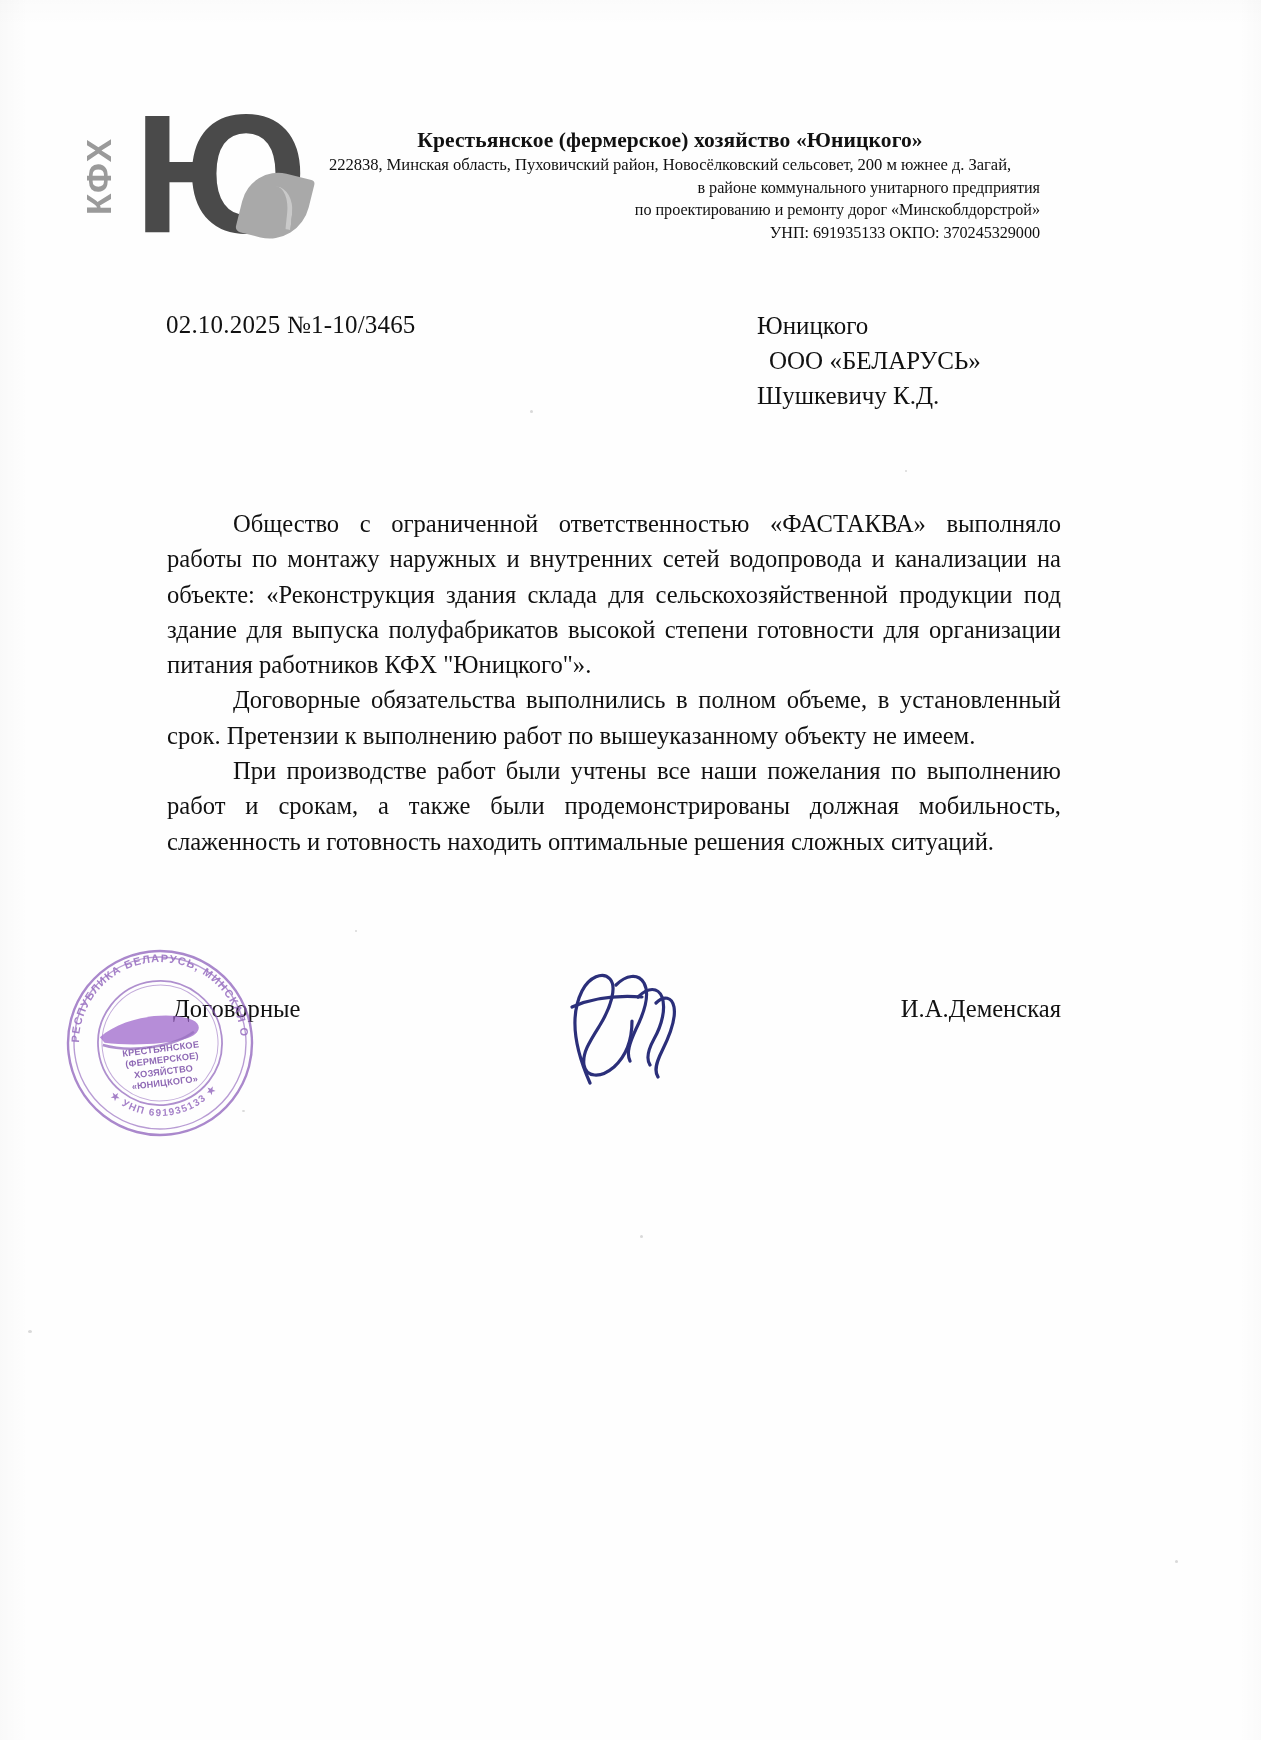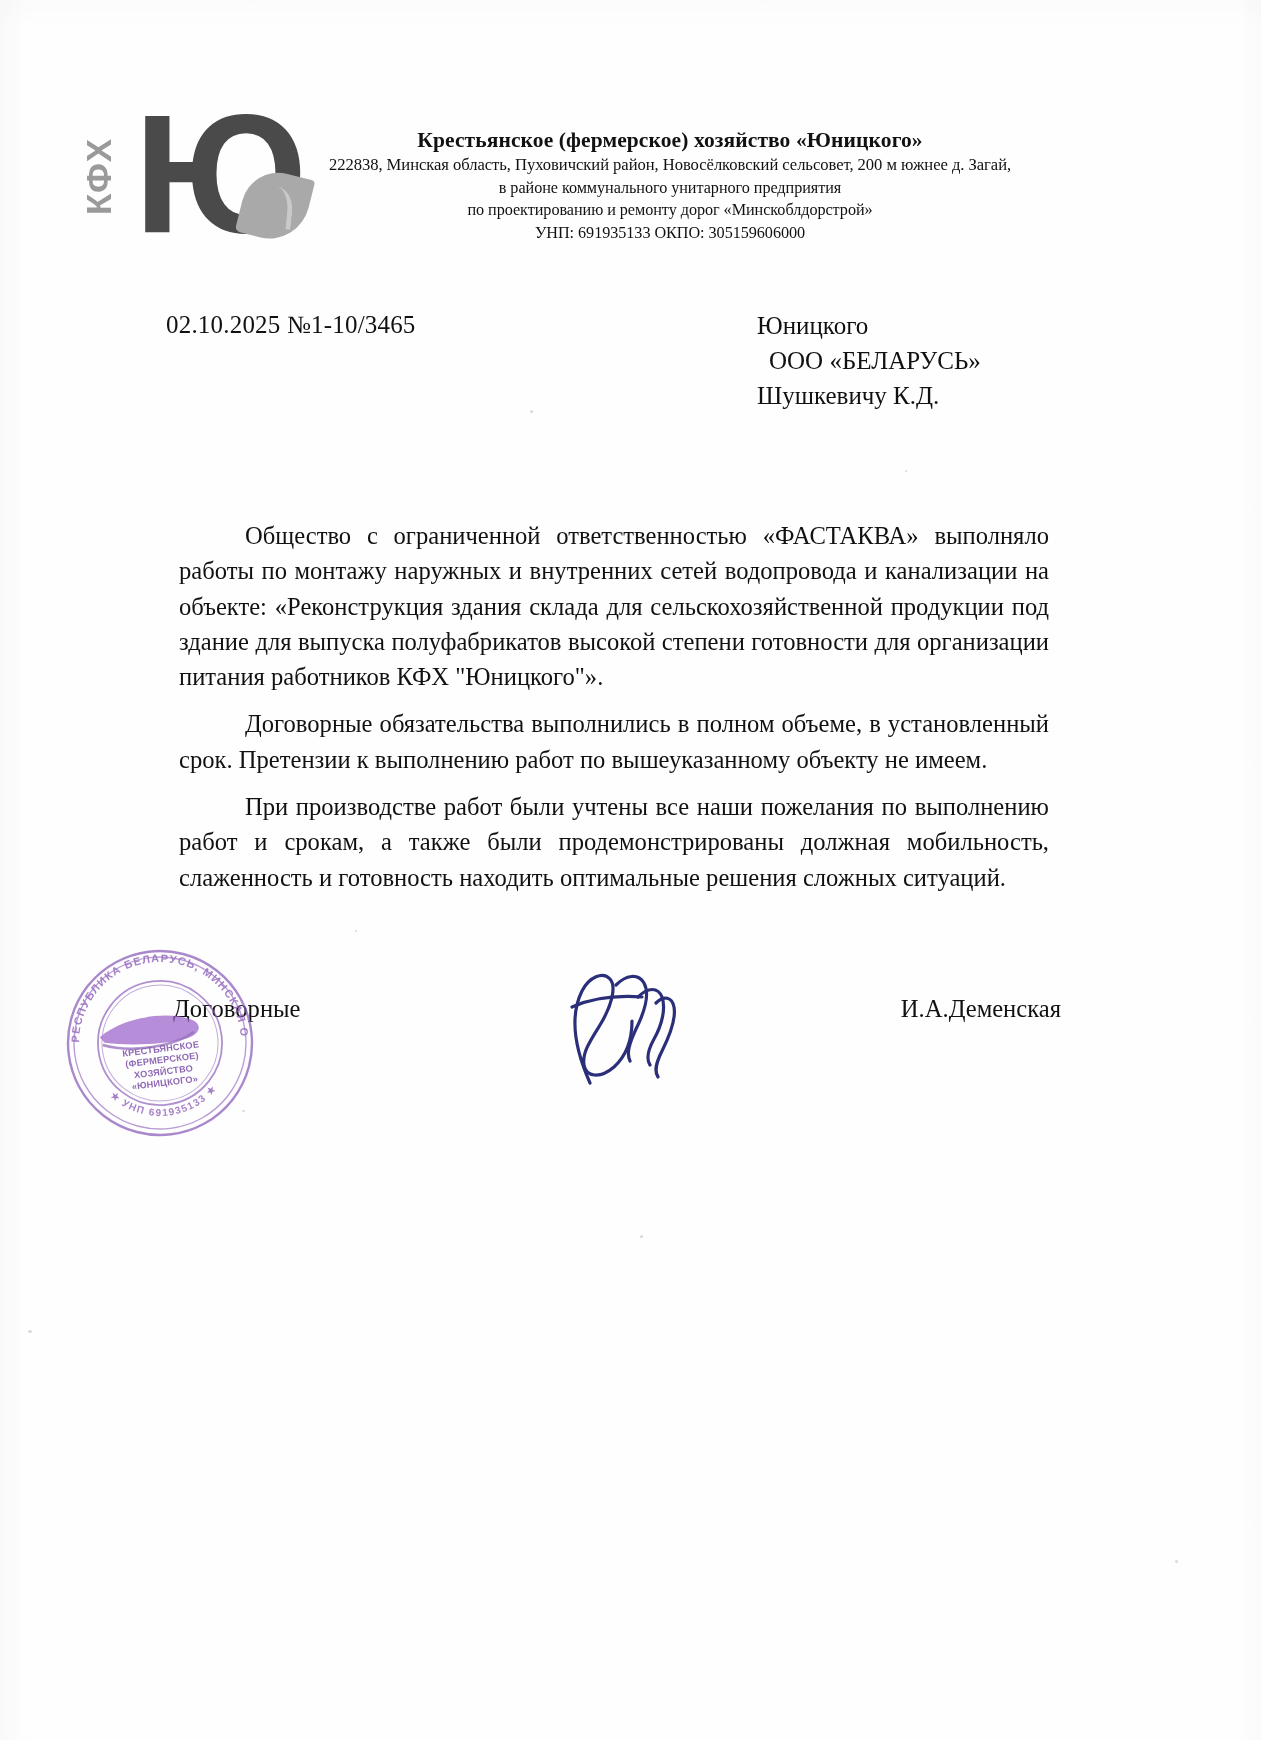--- a/index.html
+++ b/index.html
@@ -119,20 +119,21 @@
     line-height: 28px;
     letter-spacing: .1px;
   }
   .org-line {
     font-size: 16.6px;
     line-height: 22.5px;
     letter-spacing: -.05px;
   }
   .org-line.small {
     font-size: 16.2px;
+    text-align: right;
   }
 
   
   .ref-line {
     position: absolute;
     left: 166px;
     top: 311px;
     font-size: 25px;
     letter-spacing: .2px;
   }
@@ -150,21 +151,21 @@
     position: absolute;
     left: 167px;
     top: 506px;
     width: 894px;
     font-size: 24.6px;
     line-height: 35.3px;
     text-align: justify;
     text-justify: inter-word;
   }
   .body-text p {
-    margin: 12px;
+    margin: 0;
     text-indent: 66px;
   }
 
   
   .sign-row {
     position: absolute;
     left: 167px;
     top: 995px;
     width: 894px;
     height: 40px;
@@ -238,21 +239,21 @@
         <div class="yu-text">Ю</div>
         <div class="logo-leaf"></div>
       </div>
     </div>
 
     <div class="org-block">
       <div class="org-name">Крестьянское (фермерское) хозяйство «Юницкого»</div>
       <div class="org-line">222838, Минская область, Пуховичский район, Новосёлковский сельсовет, 200 м южнее д. Загай,</div>
       <div class="org-line small">в районе коммунального унитарного предприятия</div>
       <div class="org-line small">по проектированию и ремонту дорог «Минскоблдорстрой»</div>
-      <div class="org-line small">УНП: 691935133 ОКПО: 305159606000</div>
+      <div class="org-line small">УНП: 691935133 ОКПО: 370245329000</div>
     </div>
 
   </header>
 
   <div class="ref-line">02.10.2025 №1-10/3465</div>
 
   <div class="addressee">
     <div class="l1">Юницкого</div>
     <div class="l2">ООО «БЕЛАРУСЬ»</div>
     <div class="l3">Шушкевичу К.Д.</div>

